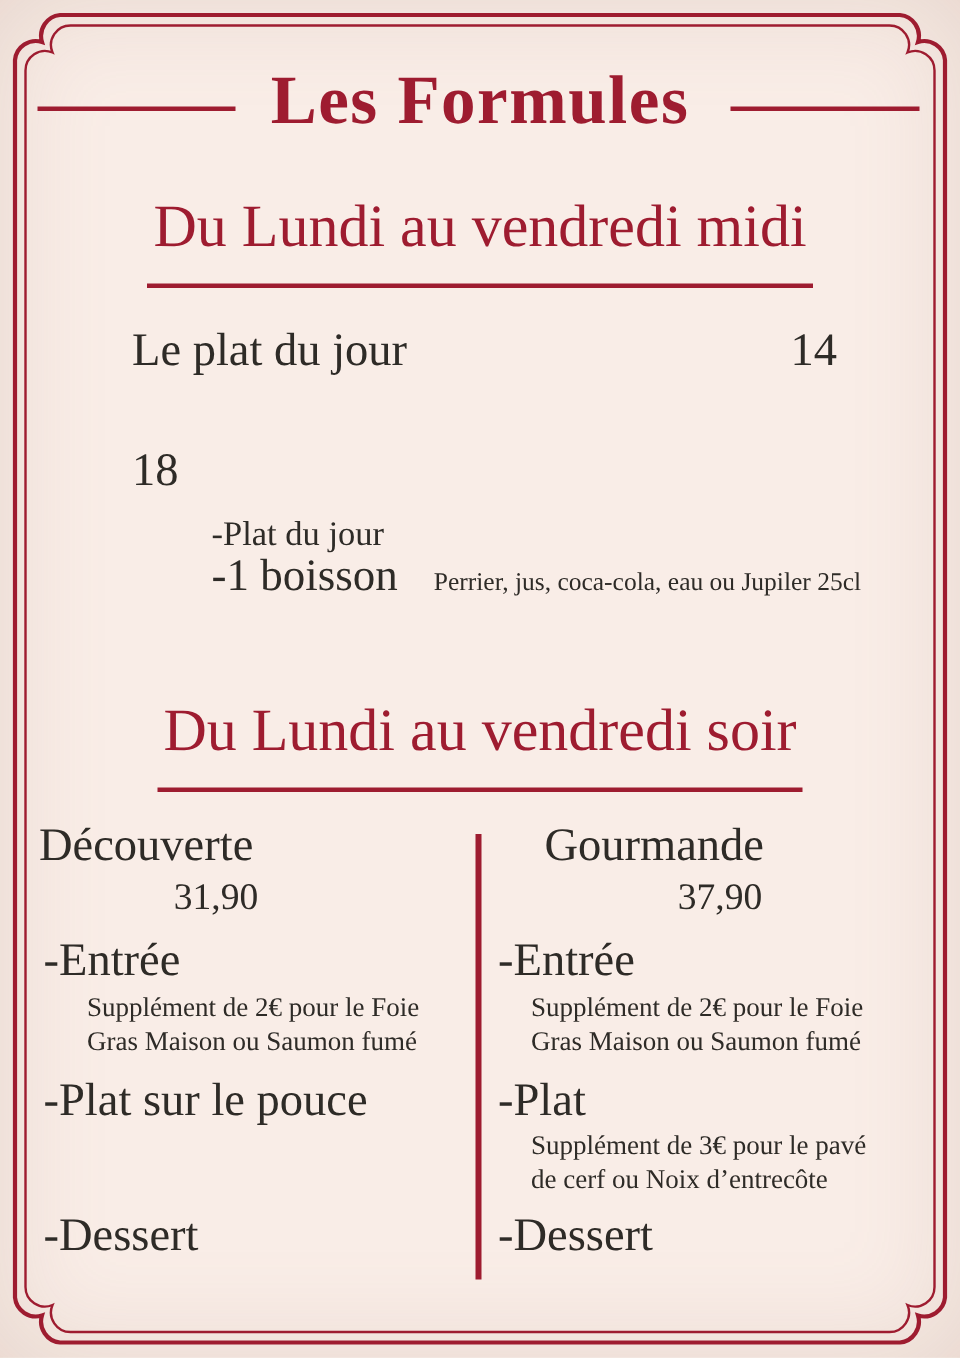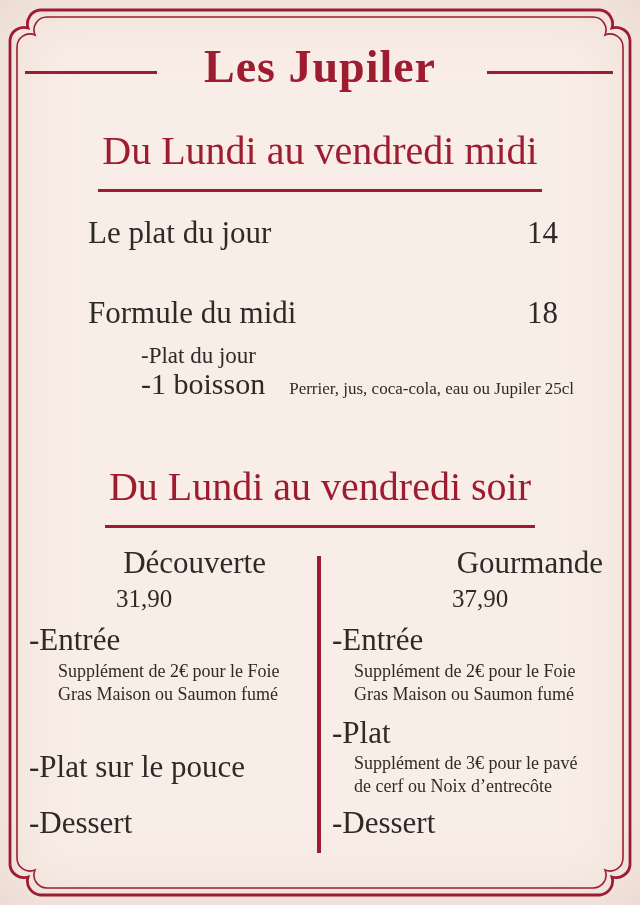--- a/index.html
+++ b/index.html
@@ -41,31 +41,31 @@
   }
   .li-1{top:217px;gap:42px;}
   .li-2{top:297px;}
 
   .detail{position:absolute;left:141px;line-height:1;white-space:nowrap;}
   .d-1{top:320px;font-size:23px;margin-top:24px;}
   .d-2{top:369px;font-size:30px;}
   .d-3{top:406px;font-size:30px;}
   .detail .inline-note{font-size:17px;margin-left:24px;}
 
-  .col-head{position:absolute;width:240px;text-align:right;font-size:31px;line-height:1;}
+  .col-head{position:absolute;width:240px;text-align:left;font-size:31px;line-height:1;}
   .col-price{position:absolute;width:240px;text-align:center;font-size:25px;line-height:1;}
   .ch-left{left:26px;top:547px;}
   .ch-right{left:363px;top:547px;}
   .cp-left{left:24px;top:586px;}
   .cp-right{left:360px;top:586px;}
 
   .course{position:absolute;font-size:31px;line-height:1;white-space:nowrap;}
   .course-note{position:absolute;font-size:18px;line-height:23px;width:242px;}
   .c-l1{left:29px;top:624px;}
-  .c-l2{left:29px;top:751px;}
+  .c-l2{left:29px;top:717px;}
   .c-l3{left:29px;top:807px;}
   .n-l1{left:58px;top:660px;}
   .c-r1{left:332px;top:624px;}
   .c-r2{left:332px;top:717px;}
   .c-r3{left:332px;top:807px;}
   .n-r1{left:354px;top:660px;}
   .n-r2{left:354px;top:752px;}
 
   .divider{position:absolute;left:317px;top:556px;width:4px;height:297px;background:#9e1c30;}
 </style>
@@ -73,34 +73,33 @@
 <body>
 
 <div class="page">
 
   <svg class="frame" viewBox="0 0 640 905" aria-hidden="true">
     <path class="outer" d="M 40 10 H 600 A 14 14 0 0 1 612 28 A 14 14 0 0 1 630 40 V 865 A 14 14 0 0 1 612 877 A 14 14 0 0 1 600 895 H 40 A 14 14 0 0 1 28 877 A 14 14 0 0 1 10 865 V 40 A 14 14 0 0 1 28 28 A 14 14 0 0 1 40 10 Z"></path>
     <path class="inner" d="M 47 17 H 593 A 13 13 0 0 1 605 35 A 13 13 0 0 1 623 47 V 858 A 13 13 0 0 1 605 870 A 13 13 0 0 1 593 888 H 47 A 13 13 0 0 1 35 870 A 13 13 0 0 1 17 858 V 47 A 13 13 0 0 1 35 35 A 13 13 0 0 1 47 17 Z"></path>
   </svg>
 
   <span class="rule rule-left"></span>
-  <h1 class="title">Les Jupiler</h1>
+  <h1 class="title">Les Formules</h1>
   <span class="rule rule-right"></span>
 
   <h2 class="sec-head head-midi">
     <span>Du Lundi au vendredi midi</span>
   </h2>
 
   <div class="lunch-item li-1">
     <span>Le plat du jour</span>
     <span>14</span>
   </div>
 
   <div class="lunch-item li-2">
-    <span>Formule du midi</span>
     <span>18</span>
   </div>
 
   <div class="detail d-1">
     <span>-Plat du jour</span>
   </div>
   <div class="detail d-2">
     <span>-1 boisson</span><span class="inline-note">Perrier, jus, coca-cola, eau ou Jupiler 25cl</span>
   </div>
 

